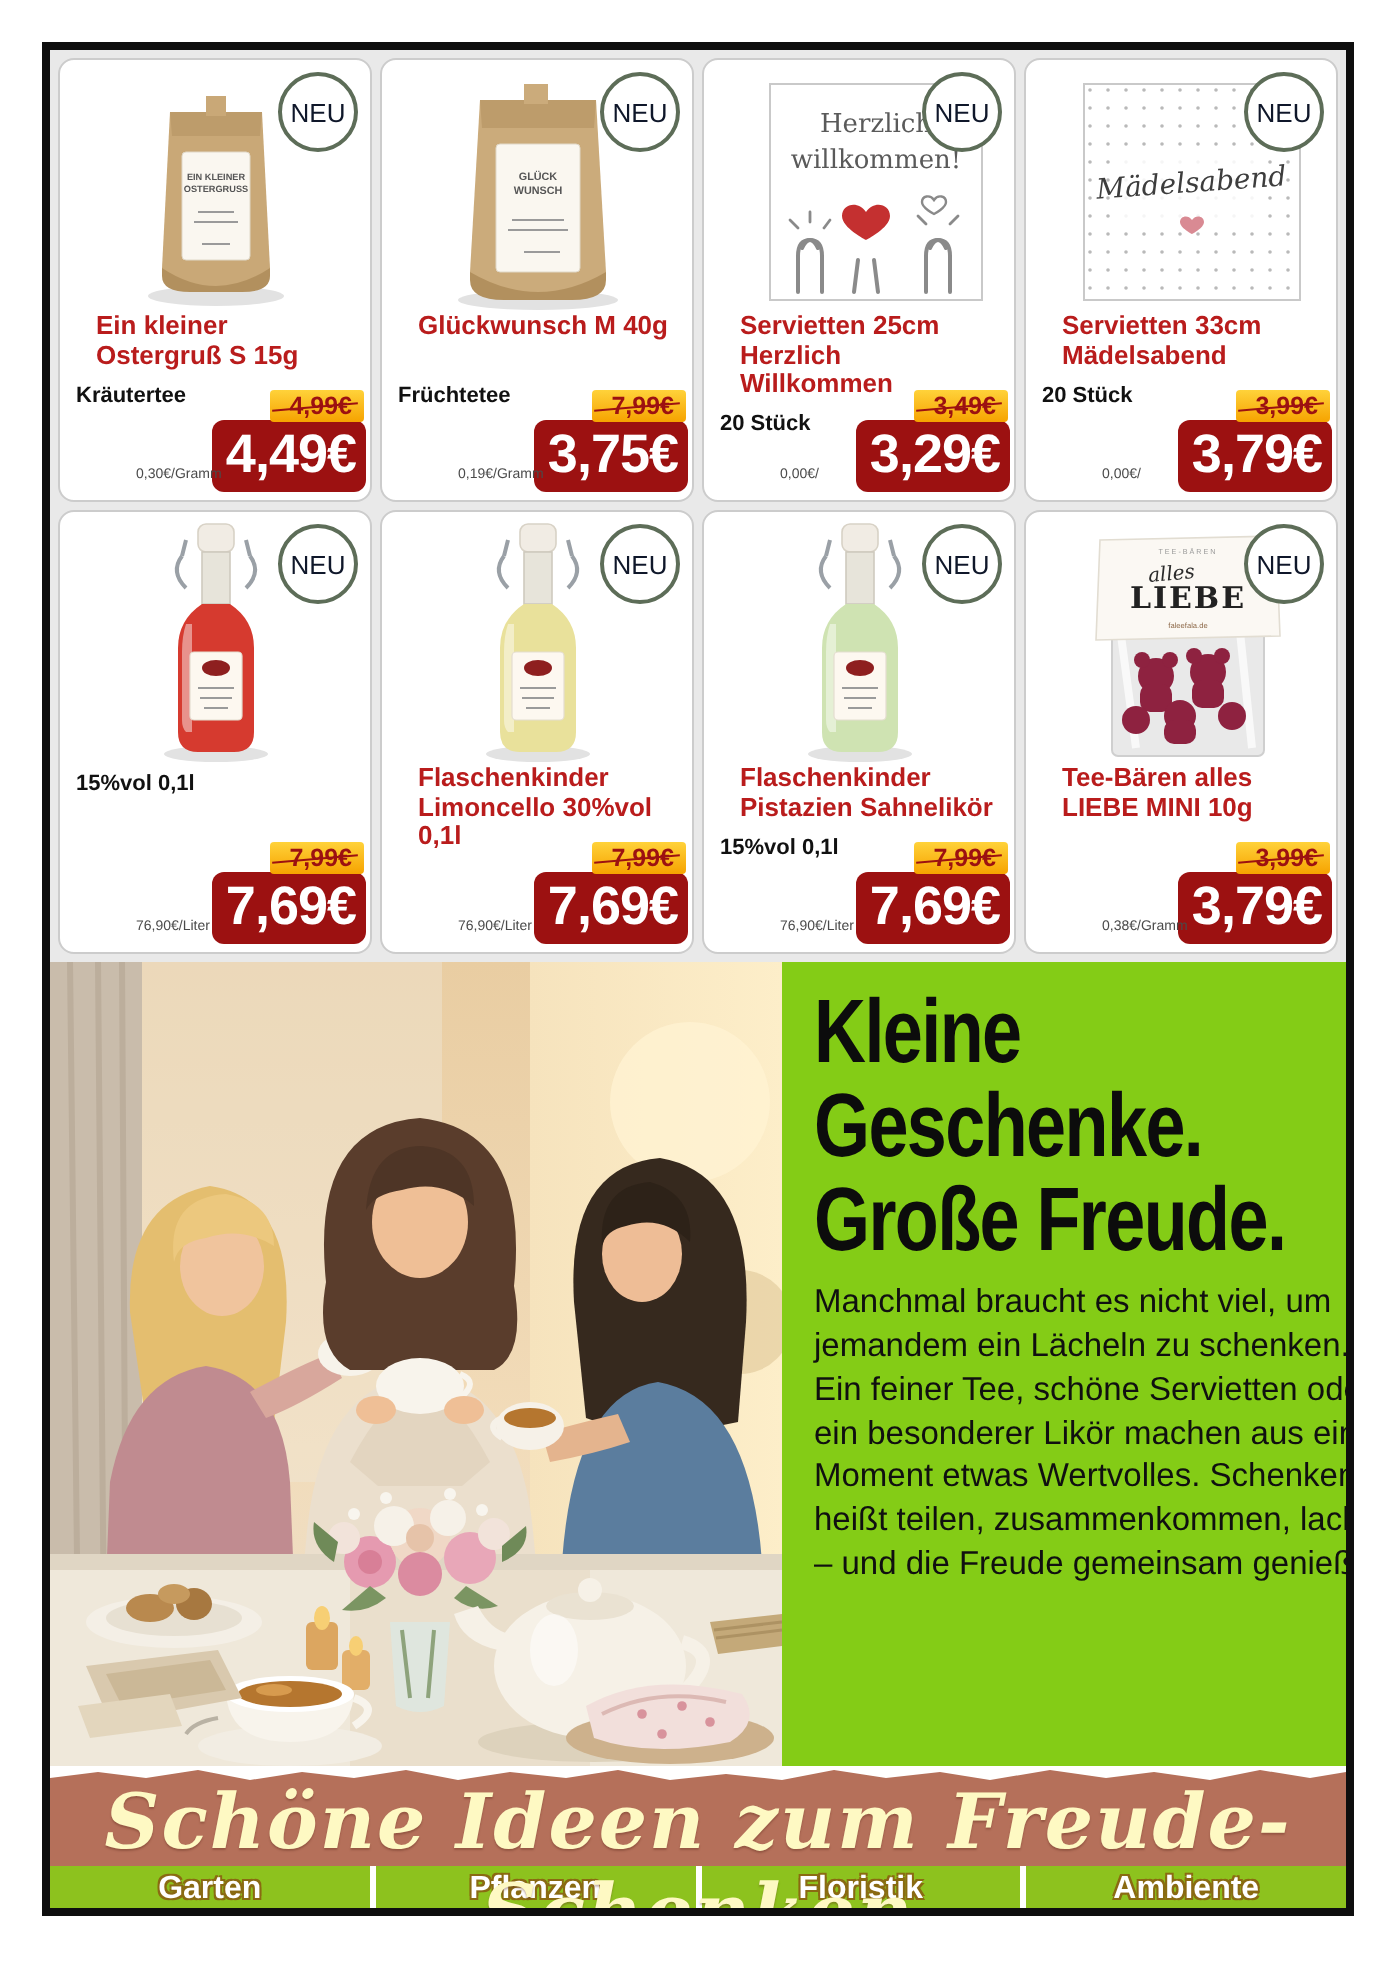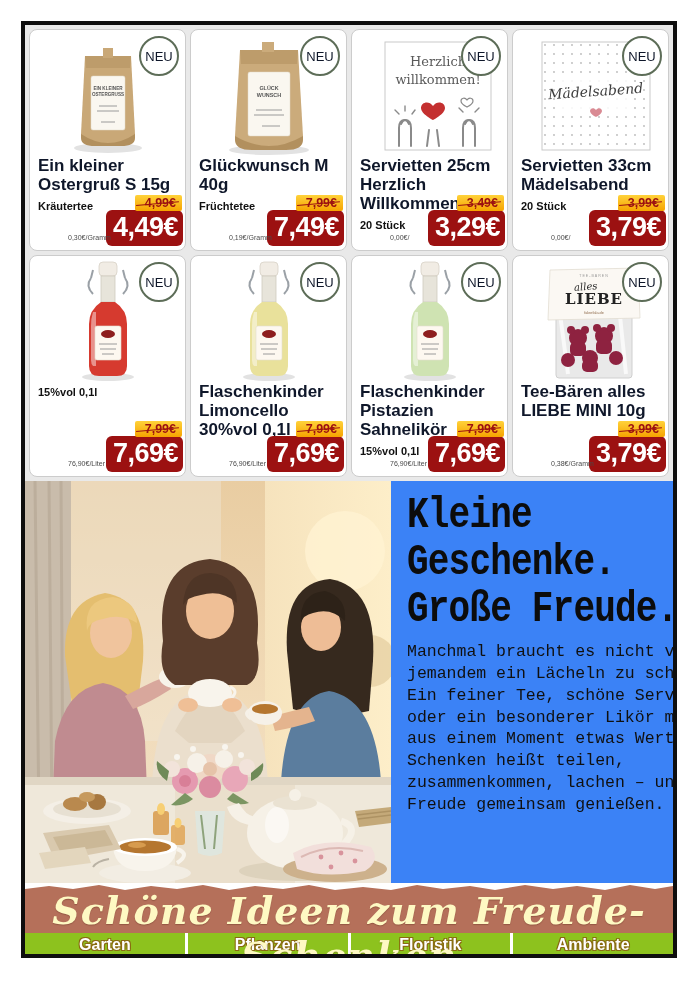--- a/index.html
+++ b/index.html
@@ -5,30 +5,30 @@
   * { margin:0; padding:0; box-sizing:border-box; }
   html,body { width:700px; height:982px; background:#ffffff; font-family:"Liberation Sans", sans-serif; overflow:hidden; }
   .canvas { position:relative; width:700px; height:982px; background:#fff; }
   .frame { position:absolute; left:21px; top:21px; width:656px; height:937px; border:4px solid #0e0e0e; background:#fff; overflow:hidden; }
 
   
   .grid { display:grid; grid-template-columns:repeat(4,1fr); gap:4px; padding:4px; height:456px; background:#e9e9e9; }
   .card { position:relative; background:#fff; border:1px solid #cccccc; border-radius:8px; overflow:hidden; }
   .card-img { height:124px; display:flex; align-items:flex-start; justify-content:center; padding-top:4px; }
   .neu { position:absolute; top:6px; right:6px; width:40px; height:40px; border-radius:50%; background:#fff; border:2px solid #5d6d58; display:flex; align-items:center; justify-content:center; font-weight:normal; font-size:13px; color:#0f172a; z-index:3; }
-  .pname { padding:2px 8px 0 8px; font-weight:bold; font-size:17px; line-height:1.12; color:#0f172a; min-height:32px; }
+  .pname { padding:2px 8px 0 8px; font-weight:bold; font-size:13px; line-height:1.12; color:#b91c1c; min-height:32px;margin-left:10px; }
   .psub { padding:0 8px; margin-top:6px; font-weight:bold; font-size:11px; color:#111; min-height:14px; }
   .pricebox { position:absolute; left:0; right:0; bottom:0; height:58px;margin-left:33px; }
   .oldprice { position:absolute; right:3px; bottom:39px; background:linear-gradient(#ffd23a,#f6a300); color:#9c1111; font-weight:bold; font-size:12.5px; padding:1px 6px 1px 10px; border-radius:2px; z-index:2; }
   .oldprice::after { content:""; position:absolute; left:1px; right:3px; top:47%; border-top:1.6px solid #9c1111; transform:rotate(-5deg); }
   .priceband { position:absolute; right:2px; bottom:4px; width:63%; height:36px; background:#9c1111; border-radius:6px; color:#fff; font-weight:bold; font-size:27px; line-height:35px; text-align:right; padding-right:5px; letter-spacing:-0.5px; }
   .unit { position:absolute; left:5px; bottom:9px; font-size:7px; color:#4a4a4a; }
 
   
-  .feature { display:flex; height:403px; background:#3b82f6;font-family:Liberation Mono, monospace; }
+  .feature { display:flex; height:403px; background:#84cc16; }
   .photo { width:366px; height:403px; flex:none; }
   .copy { flex:1; padding:12px 12px 0 16px; }
   .headline span { display:block; font-weight:bold; font-size:45px; line-height:1.04; color:#0c0c0c; letter-spacing:-1px; transform:scaleX(0.80); transform-origin:left center; white-space:nowrap; }
   .para { margin-top:8px; font-size:16.5px; line-height:1.32; color:#101010; }
 
   
   .banner { position:relative; height:49px; background:#b5705a; }
   .banner svg.torn { position:absolute; top:-1px; left:0; width:100%; height:9px; display:block; }
   .banner .script { position:absolute; left:0; right:0; top:4px; text-align:center; font-family:"DejaVu Serif", serif; font-style:italic; font-weight:bold; font-size:38px; color:#fef9c3; letter-spacing:1px; text-shadow:0 1px 1px rgba(90,40,25,0.35); }
   .catbar { display:flex; height:23px; background:#8dc21e; }
@@ -89,21 +89,21 @@
           <text x="75" y="63" font-size="5.4" font-weight="bold" fill="#555" text-anchor="middle">WUNSCH</text>
           <line x1="62" y1="76" x2="88" y2="76" class="tinydash"></line>
           <line x1="60" y1="81" x2="90" y2="81" class="tinydash"></line>
           <line x1="68" y1="92" x2="86" y2="92" class="tinydash"></line>
         </svg>
       </div>
       <div class="pname">Glückwunsch M 40g</div>
       <div class="psub">Früchtetee</div>
       <div class="pricebox">
         <span class="oldprice">7,99€</span>
-        <div class="priceband">7,49€</div>
+        <div class="priceband">3,75€</div>
         <span class="unit">0,19€/Gramm</span>
       </div>
     </div>
 
     <div class="card">
       <div class="neu">
             <span>NEU</span>
           </div>
       <div class="card-img">
         <svg width="150" height="122" viewBox="0 0 150 122">

